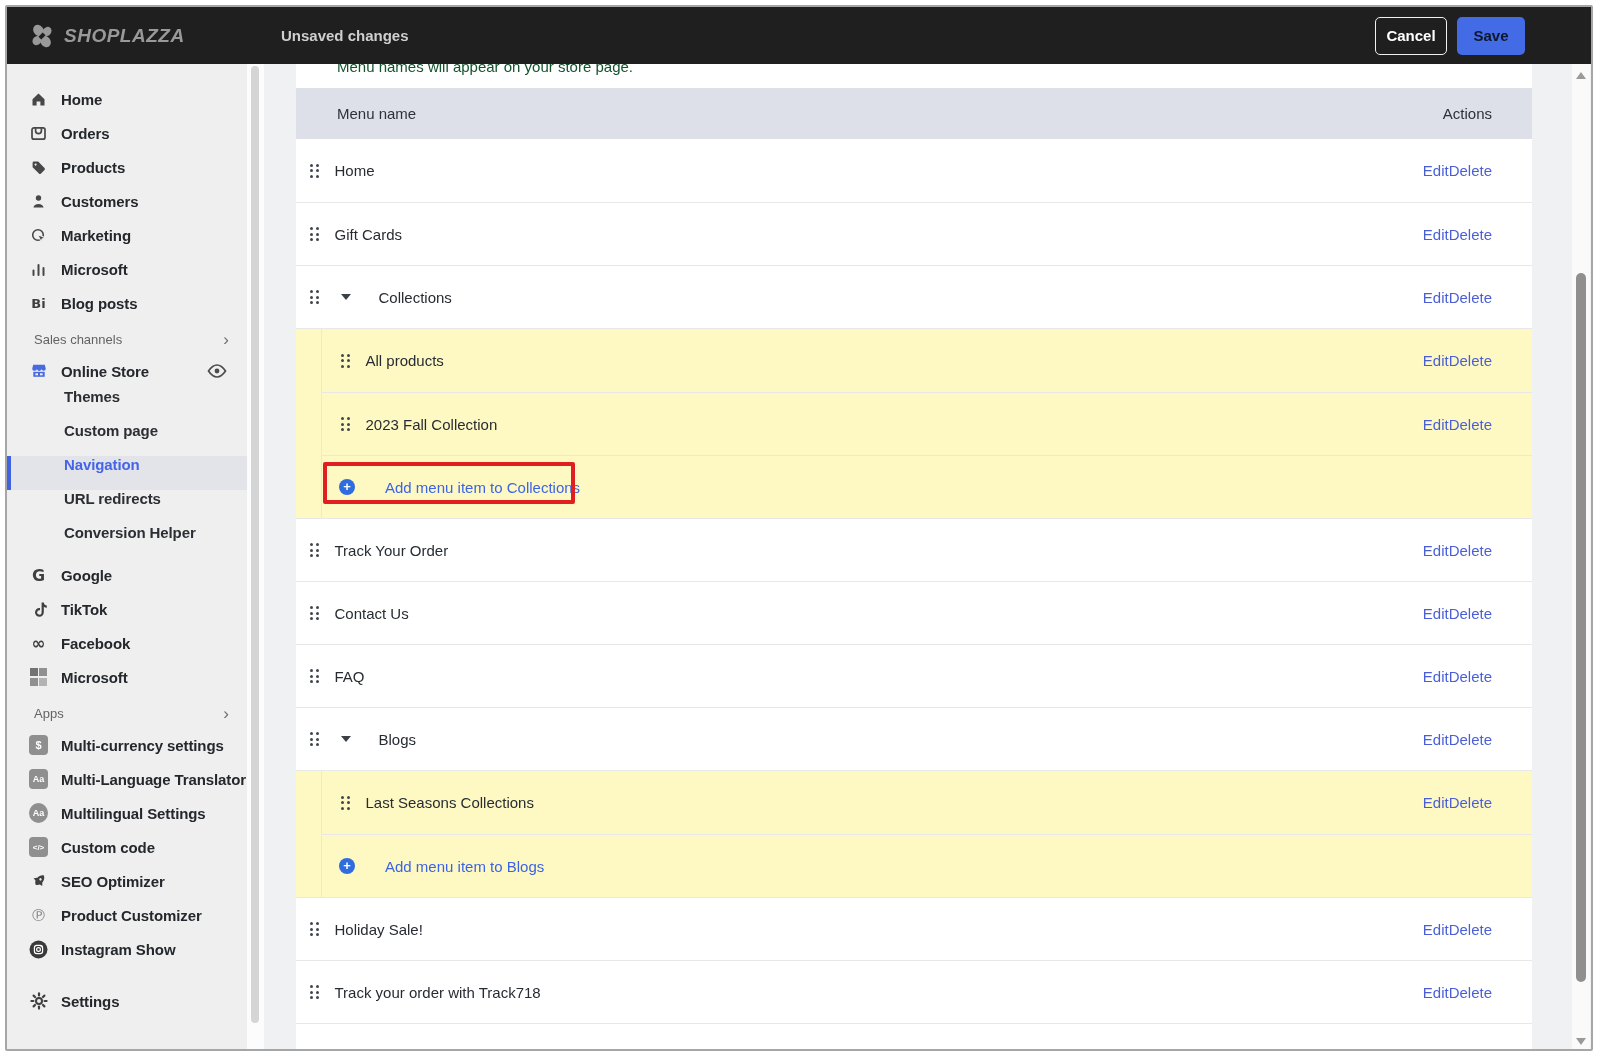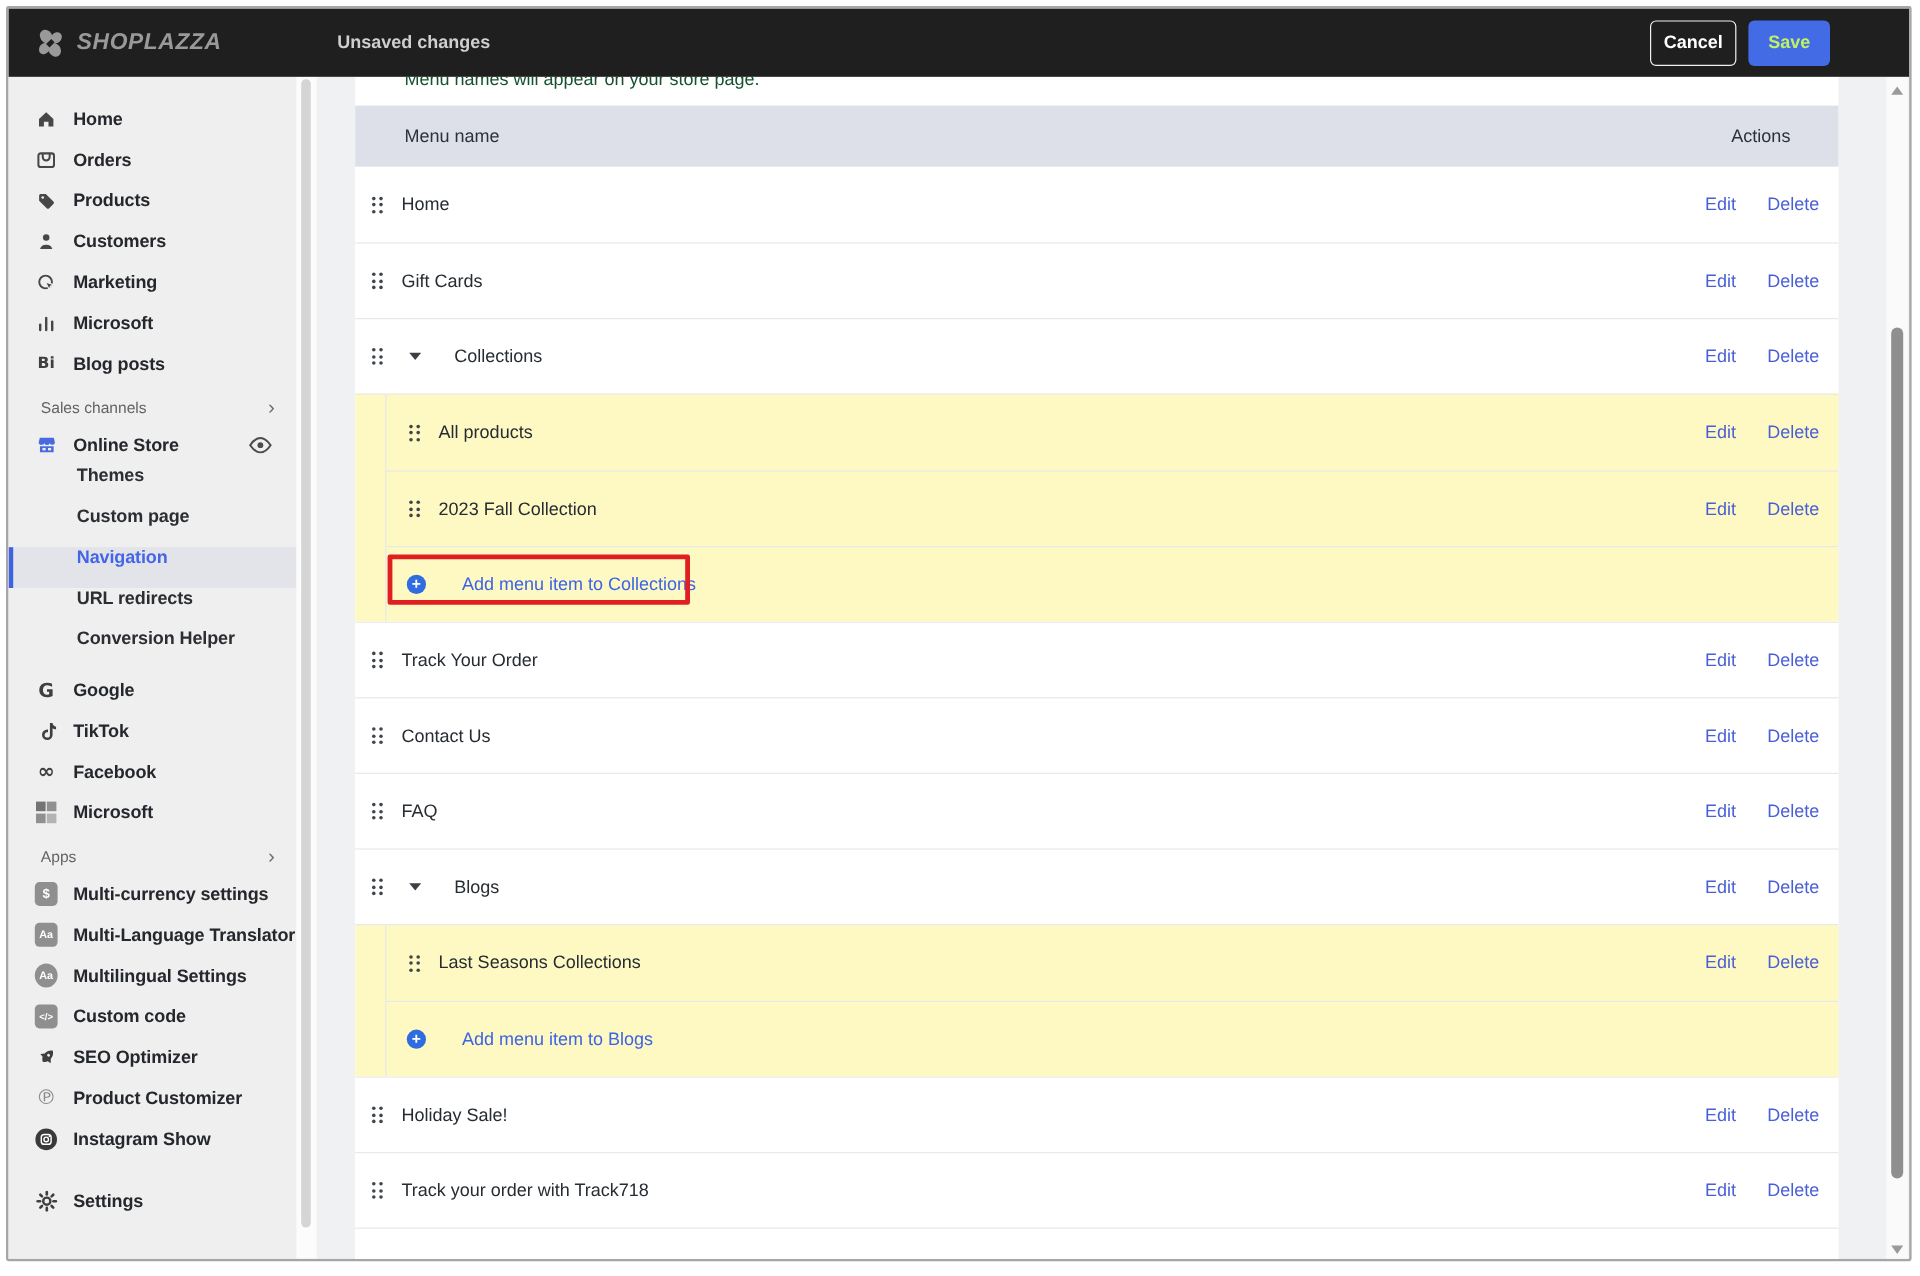--- a/index.html
+++ b/index.html
@@ -7,21 +7,21 @@
   .frame { position:absolute; left:5px; top:5px; width:1588px; height:1046px; border:2px solid #a6a6a6; border-radius:2px; overflow:hidden; background:#f0f1f3; }
 
   
   .topbar { position:relative; height:57px; background:#1f1f1f; display:flex; align-items:center; padding:0 22px; z-index:30; }
   .logo { display:flex; align-items:center; gap:9px; width:252px; }
   .logo-text { color:#999999; font-size:19px; font-weight:800; font-style:italic; letter-spacing:.5px; }
   .unsaved { color:#cfcfcf; font-size:15px; font-weight:700; }
   .topbar-actions { margin-left:auto; display:flex; gap:10px; margin-right:44px; }
   .btn { height:38px; border-radius:5px; font-size:15px; font-weight:700; cursor:pointer; font-family:inherit; }
   .btn-cancel { width:72px; background:#1f1f1f; color:#ffffff; border:1.5px solid #f0f0f0; }
-  .btn-save { width:68px; background:#426be5; color:#bef264; border:none; }
+  .btn-save { width:68px; background:#426be5; color:#0f172a; border:none; }
 
   
   .app-body { display:flex; height:987px; }
 
   
   .sidebar { width:240px; background:#efefef; padding-top:18px; position:relative; overflow:hidden; flex:none; }
   .side-item { height:34px; display:flex; align-items:center; padding:0 20px 0 22px; cursor:pointer; position:relative; }
   .si-icon { width:19px; height:19px; display:flex; align-items:center; justify-content:center; margin-right:13px; color:#474747; flex:none; }
   .si-label { font-size:15px; font-weight:600; color:#24272c; letter-spacing:-.1px; white-space:nowrap; }
   .side-section { height:30px; margin-top:4px; display:flex; align-items:center; justify-content:space-between; padding:0 18px 0 27px; }
@@ -49,21 +49,21 @@
   .card { position:absolute; left:32px; top:0; width:1236px; background:#ffffff; }
   .helper-text { margin:-8px 0 0 41px; height:22px; font-size:15px; color:#14532d; overflow:hidden; line-height:22px; }
   .table-header { margin-top:10px; height:51px; background:#dde0e9; display:flex; align-items:center; justify-content:space-between; padding:0 40px 0 41px; font-size:15px; color:#2c313a; }
   .row { height:63px; display:flex; align-items:center; background:#fff; border-top:1px solid #e8e8e8; padding-left:14px; }
   .row.first { border-top:none; }
   .drag { display:grid; grid-template-columns:3px 3px; grid-auto-rows:3px; gap:2.5px; cursor:grab; margin-right:0; }
   .drag i { width:3px; height:3px; border-radius:50%; background:#41464d; }
   .caret { width:0; height:0; border-left:5px solid transparent; border-right:5px solid transparent; border-top:6px solid #3b4046; margin-left:22px; cursor:pointer; }
   .row-name { font-size:15px; color:#272c33; margin-left:16px; }
   .caret + .row-name { margin-left:28px; }
-  .row-actions { margin-left:auto; display:flex; gap:26px; padding-right:16px; }
+  .row-actions { margin-left:auto; display:flex; padding-right:40px; }
   .row-actions a { font-size:15px; color:#4a5fd6; text-decoration:none; cursor:pointer; }
   .children { border-top:1px solid #e8e8e8; position:relative; background:#fef9c3; }
   .children:before { content:""; position:absolute; left:25px; top:0; bottom:0; width:1px; background:#e8e8e8; }
   .child-row { height:63px; margin-left:25px; display:flex; align-items:center; padding-left:20px; }
   .child-row + .child-row, .child-row + .add-row { border-top:1px solid #e8e8e8; }
   .add-row { height:63px; margin-left:25px; display:flex; align-items:center; padding-left:18px; position:relative; cursor:pointer; }
   .plus { width:16px; height:16px; border-radius:50%; background:#2e6ce0; color:#fff; font-size:13px; font-weight:700; line-height:15px; text-align:center; flex:none; }
   .add-label { font-size:15px; color:#3c64e6; margin-left:30px; }
   .red-box { position:absolute; left:2px; top:6px; width:252px; height:42px; border:4px solid #e02020; border-radius:2px; pointer-events:none; }
   .end-row { height:40px; background:#fff; border-top:1px solid #e8e8e8; }

